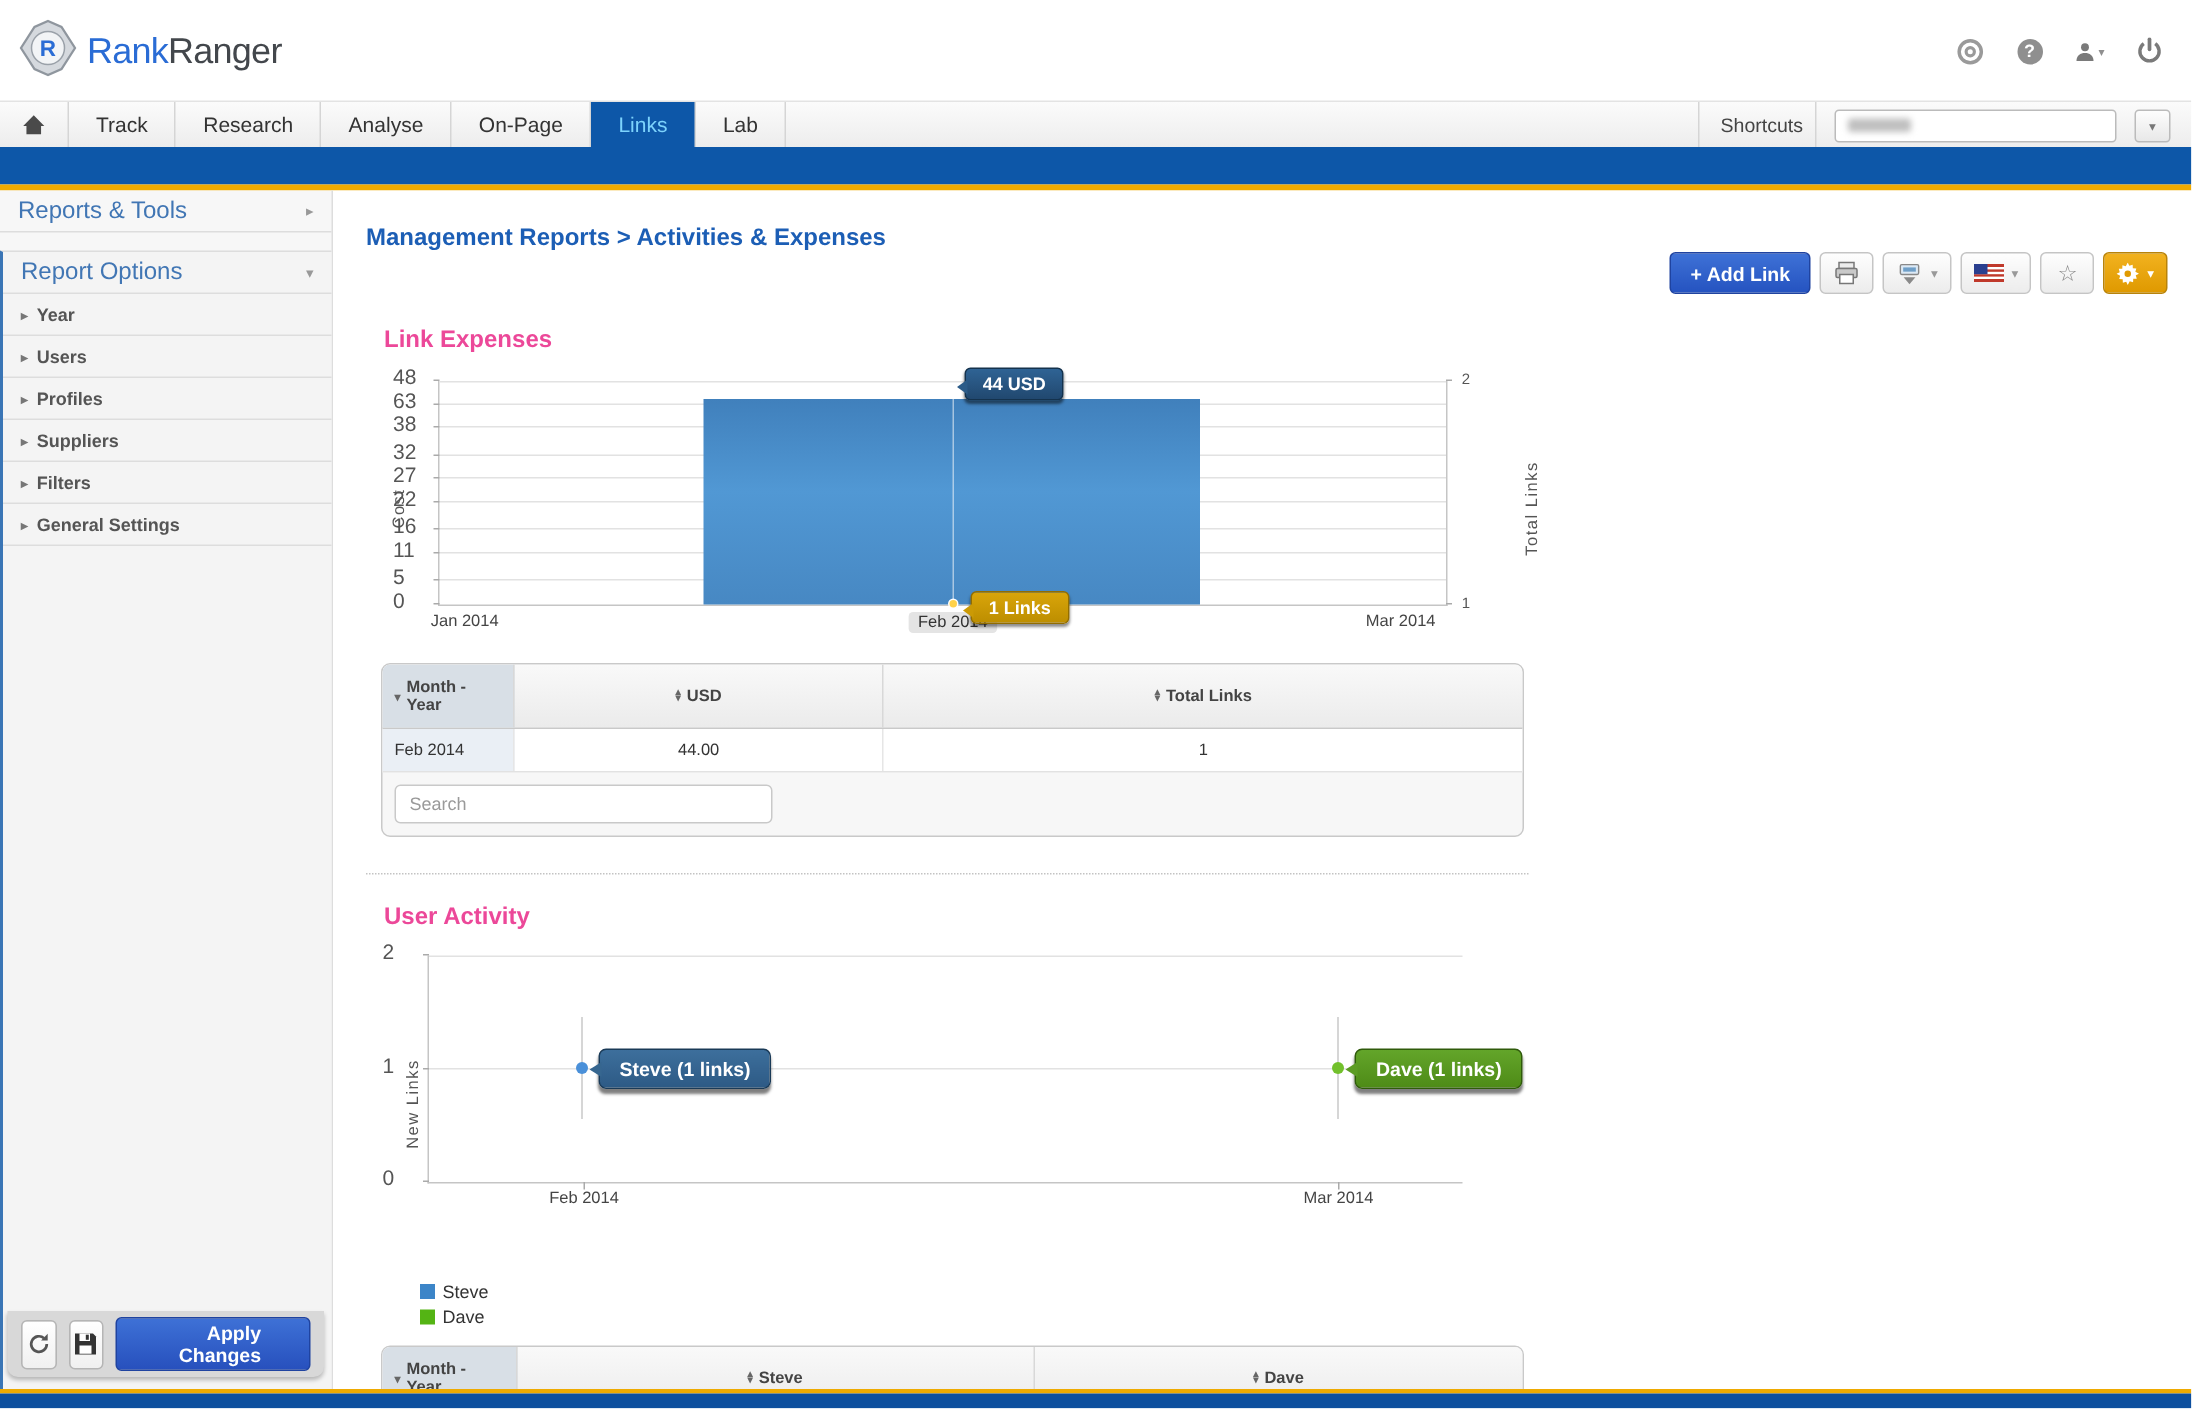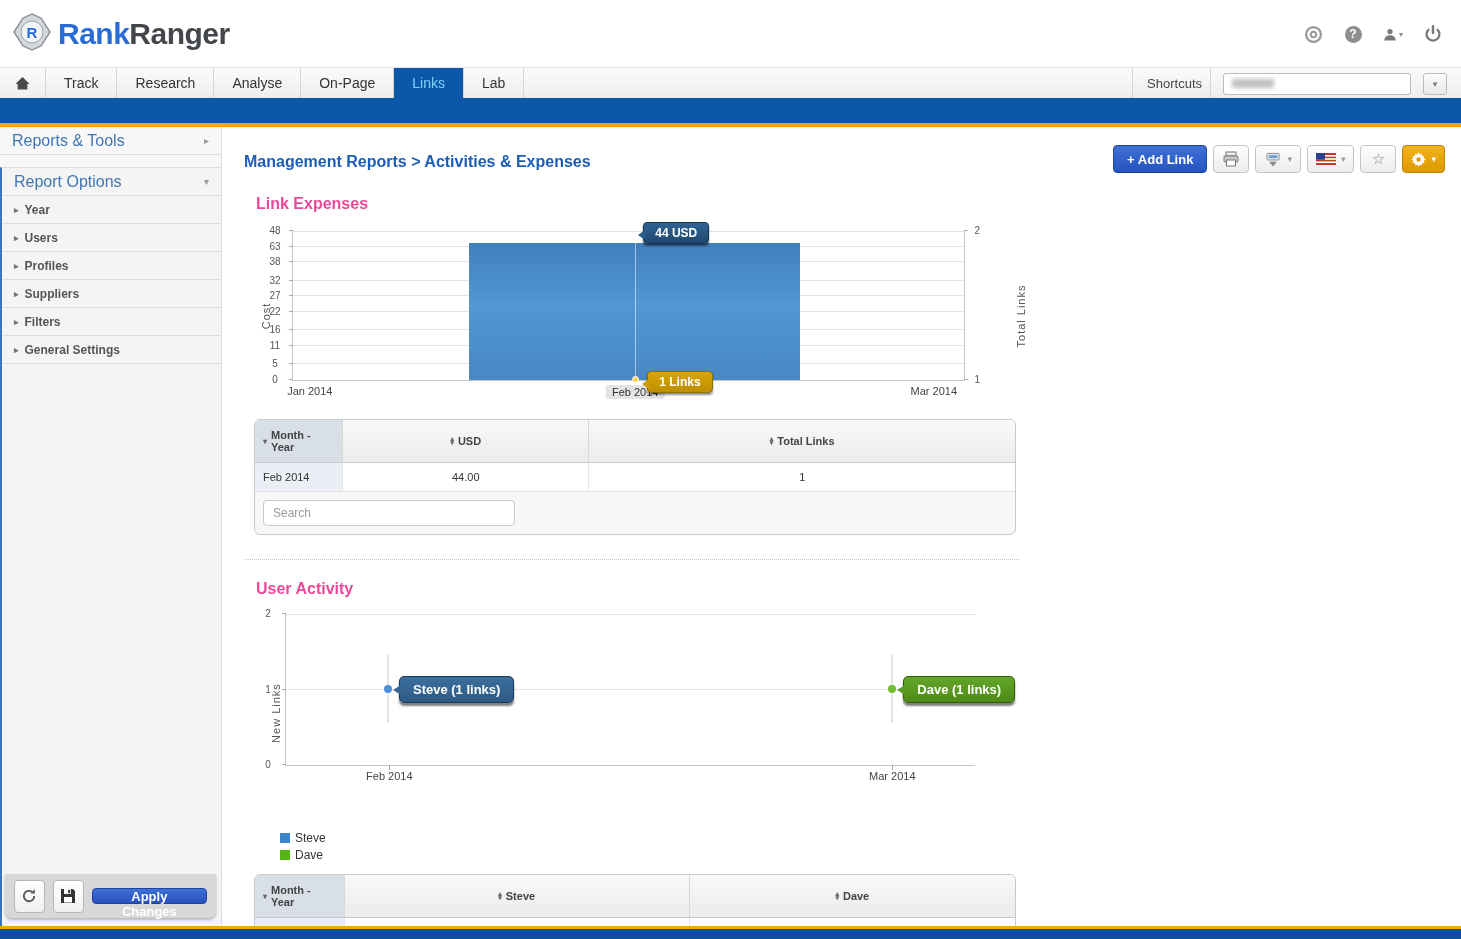--- a/index.html
+++ b/index.html
@@ -2,21 +2,21 @@
 <html><head>
 <meta charset="utf-8">
 <style>
   * { margin:0; padding:0; box-sizing:border-box; }
   body { font-family:"Liberation Sans", sans-serif; background:#fff; }
   .app { position:relative; width:1461px; height:939px; overflow:hidden; background:#fff; }
 
   
   .hdr { position:absolute; top:0; left:0; right:0; height:67px; background:#fff; }
   .brand { position:absolute; left:12px; top:12px; display:flex; align-items:center; gap:6px; }
-  .brand .wordmark { font-size:30px; font-weight:bold; letter-spacing:-0.5px;text-align:right; }
+  .brand .wordmark { font-size:24px; font-weight:normal; letter-spacing:-0.5px;text-align:right; }
   .brand .w-rank { color:#2a6cd5; }
   .brand .w-ranger { color:#43474c; }
   .hdr-icons { position:absolute; right:18px; top:24px; display:flex; align-items:center; gap:20px; }
   .hicon { width:20px; height:20px; display:flex; align-items:center; justify-content:center; cursor:pointer; }
   .help-circ { width:17px; height:17px; border-radius:50%; background:#8f8f8f; color:#fff; font-size:12px; font-weight:bold; display:flex; align-items:center; justify-content:center; }
   .mini-caret { font-size:8px; color:#8f8f8f; margin-left:2px; }
 
   
   .nav { position:absolute; top:67px; left:0; right:0; height:31px; background:linear-gradient(#fbfbfb,#ededed); border-top:1px solid #e3e3e3; display:flex; }
   .tab { padding:0 18px; line-height:30px; font-size:14px; color:#333; border-right:1px solid #d5d5d5; cursor:pointer; white-space:nowrap; }
@@ -34,42 +34,42 @@
   
   .content { position:absolute; top:127px; left:0; right:0; bottom:13px; display:flex; }
   .sidebar { position:relative; width:222px; background:#f7f7f7; border-right:1px solid #ddd; flex:none; }
   .side-head { height:28px; display:flex; align-items:center; padding:0 12px; font-size:16px; color:#4176b4; border-bottom:1px solid #ddd; cursor:pointer; }
   .side-head .caret { margin-left:auto; color:#999; font-size:10px; }
   .side-panel { position:absolute; top:40px; bottom:0; left:0; right:0; background:#f4f4f4; border-left:2px solid #3a75b5; border-top:1px solid #ddd; }
   .side-items .side-item { height:28px; display:flex; align-items:center; padding:0 12px; border-bottom:1px solid #ddd; font-size:12px; font-weight:bold; color:#555; cursor:pointer; }
   .side-item .tri { color:#777; font-size:9px; margin-right:6px; }
   .side-footer { position:absolute; left:3px; right:5px; bottom:8px; height:44px; background:#d8d8d8; border-radius:0 0 7px 7px; box-shadow:0 2px 3px rgba(0,0,0,.25); display:flex; align-items:center; padding:0 9px; gap:8px; }
   .sf-btn { width:34px; height:33px; background:linear-gradient(#fff,#f0f0f0); border:1px solid #b5b5b5; border-radius:4px; display:flex; align-items:center; justify-content:center; cursor:pointer; }
-  .apply-btn { margin-left:auto; height:16px; padding:0 14px; background:linear-gradient(#3e71d6,#2750bd); border:1px solid #1f43a0; border-radius:4px; color:#fff; font-size:13px; font-weight:bold; cursor:pointer; font-family:"Liberation Sans",sans-serif; }
+  .apply-btn { margin-left:auto; height:36px; padding:0 32px; background:linear-gradient(#3e71d6,#2750bd); border:1px solid #1f43a0; border-radius:4px; color:#fff; font-size:13px; font-weight:bold; cursor:pointer; font-family:"Liberation Sans",sans-serif;text-align:right; }
 
   .main { flex:1; position:relative; background:#fff; overflow:hidden; padding:18px 0 0 22px; }
-  .topbar { display:flex; align-items:center; }
+  .topbar { display:flex; align-items:flex-start;flex-direction:column; }
   .breadcrumb { font-size:16px; color:#1c5eb5; font-weight:bold; padding-top:5px; }
   .actions { margin-left:auto; margin-right:16px; display:flex; gap:6px; align-items:center; }
   .addlink-btn { height:28px; padding:0 13px; background:linear-gradient(#3e71d6,#2553c0); border:1px solid #1f43a0; border-radius:4px; color:#fff; font-size:13px; font-weight:bold; cursor:pointer; font-family:"Liberation Sans",sans-serif; }
   .act-btn { height:28px; min-width:36px; padding:0 8px; background:linear-gradient(#fefefe,#ececec); border:1px solid #c5c5c5; border-radius:4px; display:flex; align-items:center; justify-content:center; gap:5px; cursor:pointer; color:#8a8a8a; }
   .act-btn .caret { font-size:9px; color:#999; }
   .act-btn.star { font-size:15px; color:#8a8a8a; }
   .act-btn.gear { background:linear-gradient(#f2b21f,#df9900); border-color:#b8830a; color:#fff; }
   .act-btn.gear .caret { color:#fff; }
 
   .sec-title { font-size:16px; font-weight:bold; color:#ec4899; margin:22px 0 12px 12px; }
 
   
   .chart { position:relative; margin-left:10px; }
   .chart1 { width:785px; height:182px; }
   .plot { position:absolute; border-left:1px solid #c5c5c5; border-right:1px solid #c5c5c5; border-bottom:1px solid #c5c5c5; }
   .plot1 { left:38px; top:6px; width:673px; height:150px; }
   .grid { position:absolute; left:0; right:0; height:1px; background:#e2e2e2; }
-  .ytick-l { position:absolute; width:26px; text-align:center; font-size:10px; color:#555; left:-31px; }
+  .ytick-l { position:absolute; width:26px; text-align:left; font-size:14px; color:#555; left:-31px; }
   .ytick-r { position:absolute; font-size:10px; color:#555; right:-16px; }
   .tickmark { position:absolute; width:4px; height:1px; background:#aaa; }
   .yaxis-title { position:absolute; font-size:11px; color:#555; letter-spacing:1px; white-space:nowrap; }
   .xlabel { position:absolute; top:100%; margin-top:5px; font-size:11px; color:#444; transform:translateX(-50%); white-space:nowrap; }
   .xlabel.hl { background:#e4e4e4; border-radius:3px; padding:1px 6px; color:#333; }
   .bar { position:absolute; bottom:0; background:linear-gradient(180deg,#4080bc 0%,#5198d4 45%,#4788c3 100%); }
   .xhair { position:absolute; width:1px; background:rgba(250,250,250,.55); }
   .tip { position:absolute; color:#fff; font-weight:bold; white-space:nowrap; border-radius:4px; z-index:5; }
   .tip::before { content:""; position:absolute; width:0; height:0; }
   .tip-navy { background:linear-gradient(#2f6394,#21486f); border:1px solid #14324d; box-shadow:0 2px 2px rgba(0,0,0,.5); font-size:12px; padding:3px 11px; }

